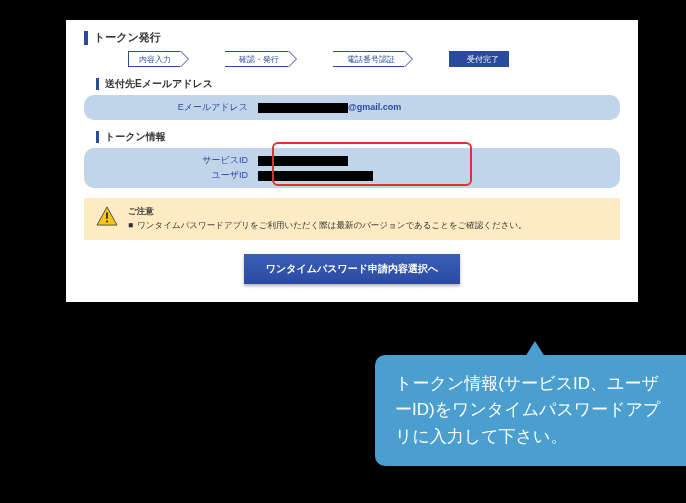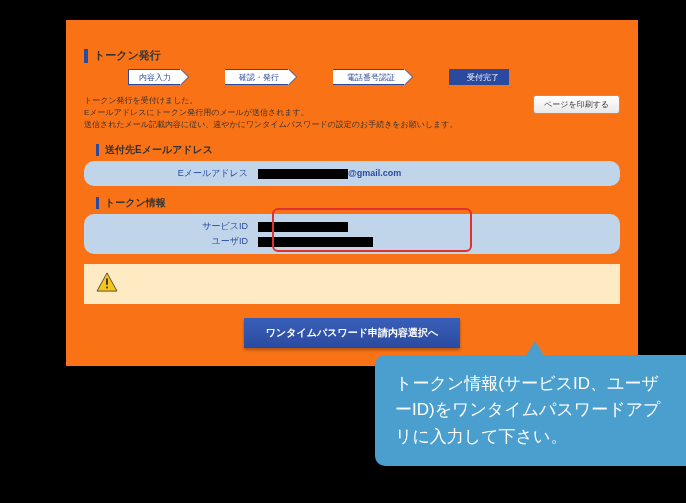--- a/index.html
+++ b/index.html
@@ -9,22 +9,22 @@
       width: 686px;
       height: 503px;
       position: relative;
       overflow: hidden;
     }
     .page {
       position: absolute;
       left: 66px;
       top: 20px;
       width: 572px;
-      background: #f97316;
-      padding: 28px 18px 18px 18px;
+      background: #ffffff;
+      padding: 10px 18px 18px 18px;
     }
     .title-row {
       display: flex;
       align-items: center;
       font-size: 11px;
       font-weight: bold;
       color: #333;
       margin-bottom: 6px;
     }
     .title-bar {
@@ -250,28 +250,20 @@
         <span>確認・発行</span>
       </div>
     <div class="step">
         <span>電話番号認証</span>
       </div>
     <div class="step active">
         <span>受付完了</span>
       </div>
   </div>
 
-  <div class="top-row">
-    <div class="desc">
-      <div>トークン発行を受付けました。</div>
-      <div>Eメールアドレスにトークン発行用のメールが送信されます。</div>
-      <div>送信されたメール記載内容に従い、速やかにワンタイムパスワードの設定のお手続きをお願いします。</div>
-    </div>
-    <button class="print-btn">ページを印刷する</button>
-  </div>
 
   <div class="section-head">
     <div class="section-bar"></div>
     <span>送付先Eメールアドレス</span>
   </div>
 
   <div class="info-box">
     <div class="info-row">
       <div class="info-label">Eメールアドレス</div>
       <div class="info-value">
@@ -304,20 +296,27 @@
   </div>
 
   <div class="warn-box">
     <div class="warn-icon">
       <svg width="22" height="20" viewBox="0 0 24 22">
         <polygon points="12,1 23,21 1,21" fill="#f5c518" stroke="#444" stroke-width="1"></polygon>
         <rect x="11" y="7" width="2" height="7" fill="#333"></rect>
         <rect x="11" y="16" width="2" height="2" fill="#333"></rect>
       </svg>
     </div>
+    <div class="warn-text">
+      <span class="warn-title">ご注意</span>
+      <div class="warn-bullet">
+        <span>■</span>
+        <span>ワンタイムパスワードアプリをご利用いただく際は最新のバージョンであることをご確認ください。</span>
+      </div>
+    </div>
   </div>
 
   <div class="action-row">
     <button class="action-btn">ワンタイムパスワード申請内容選択へ</button>
   </div>
 
 </div>
 
 <div class="callout">
   <span>トークン情報(サービスID、ユーザーID)をワンタイムパスワードアプリに入力して下さい。</span>

